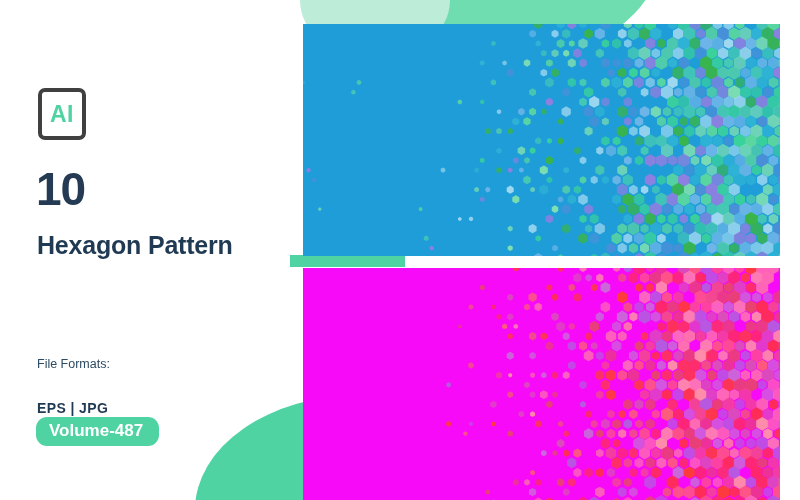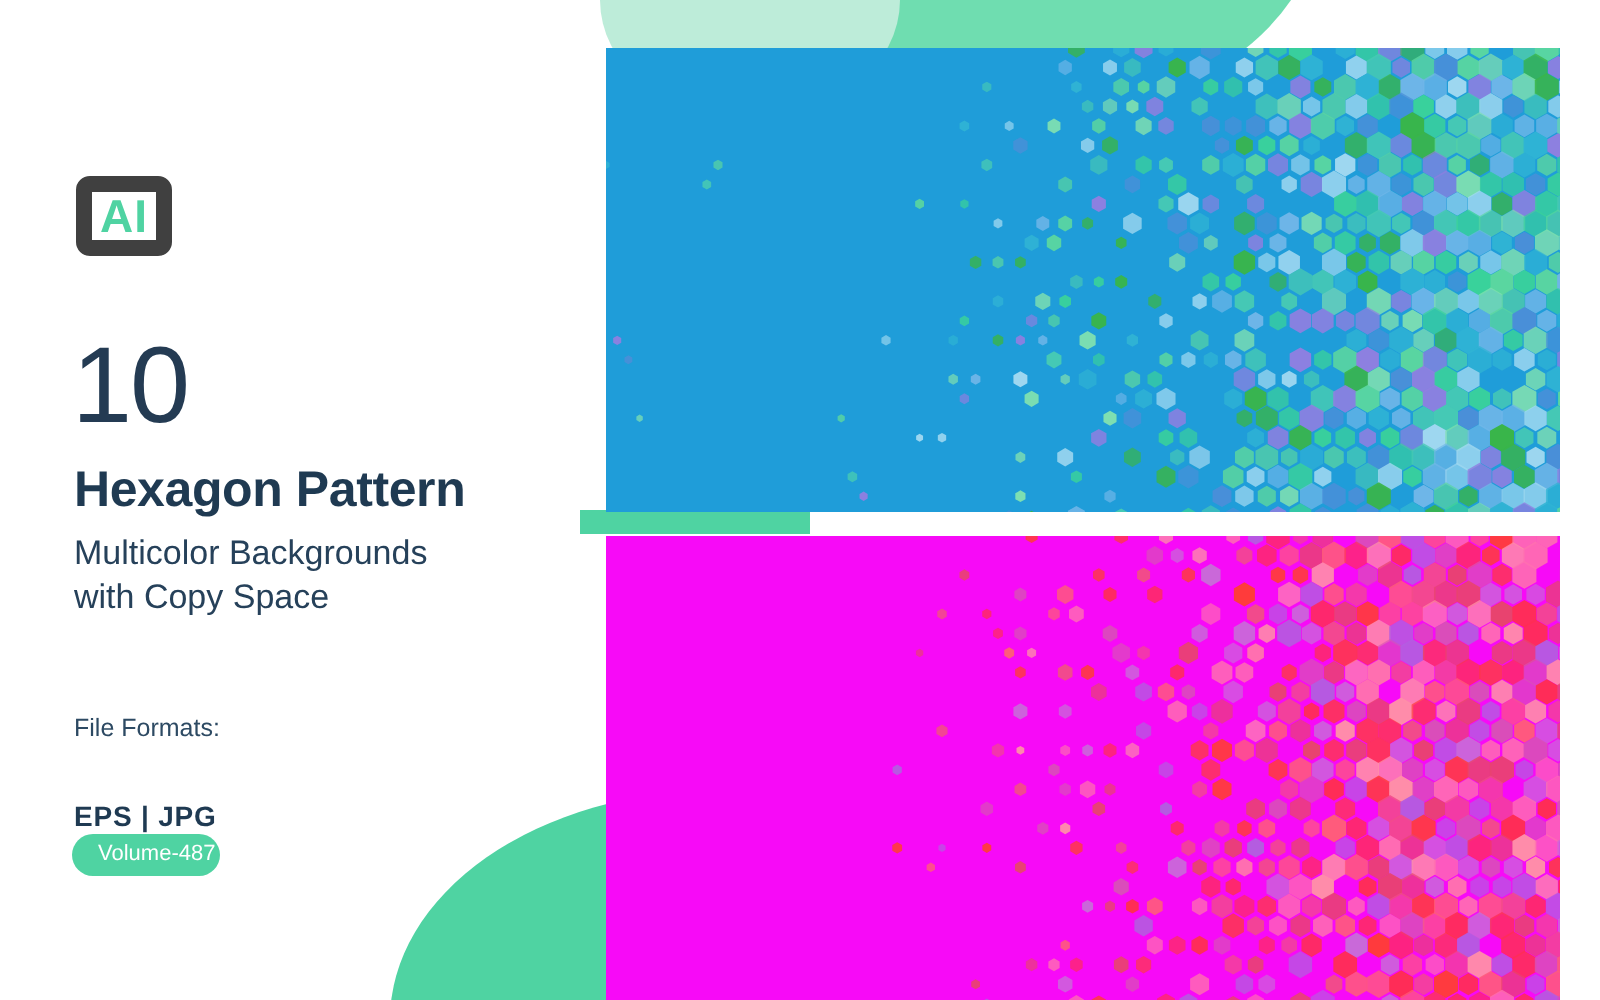--- a/index.html
+++ b/index.html
@@ -72,41 +72,41 @@
     top: 0;
     width: 300px;
     height: 500px;
     z-index: 5;
   }
   .ai-badge {
     position: absolute;
     left: 38px;
     top: 88px;
     width: 48px;
-    height: 40px;
-    border: 8px solid #404040;
+    height: 52px;
+    border: 4px solid #404040;
     border-radius: 7px;
     box-sizing: border-box;
     display: flex;
     align-items: center;
     justify-content: center;
   }
   .ai-badge span {
     color: #4fd3a2;
     font-size: 23px;
     font-weight: bold;
     letter-spacing: 0.5px;
     line-height: 1;
   }
   .big-number {
     position: absolute;
     left: 36px;
     top: 166px;
-    font-size: 54px;
-    font-weight: normal;
+    font-size: 46px;
+    font-weight: bold;
     color: #243b53;
     line-height: 1;
     letter-spacing: -1px;
   }
   .title-1 {
     position: absolute;
     left: 37px;
     top: 233px;
     font-size: 25px;
     font-weight: bold;
@@ -138,26 +138,26 @@
     font-size: 14px;
     font-weight: bold;
     color: #1f3a52;
     letter-spacing: 0.4px;
     margin-top: 40px;
   }
   .volume-pill {
     position: absolute;
     left: 36px;
     top: 417px;
-    padding: 4px 2px 5px 13px;
+    padding: 4px 16px 5px 13px;
     background: #4fd3a2;
     border-radius: 11px;
     color: #ffffff;
-    font-size: 11px;
-    font-weight: normal;
+    font-size: 17px;
+    font-weight: bold;
   }
 
   
   .preview {
     position: absolute;
     overflow: hidden;
   }
   .preview-top {
     left: 303px;
     top: 24px;
@@ -188,21 +188,20 @@
   <div class="blob blob-bottom"></div>
   <div class="blob blob-bottom2"></div>
   <div class="green-bar"></div>
 
   <div class="left-panel">
     <div class="ai-badge">
       <span>AI</span>
     </div>
     <div class="big-number">10</div>
     <div class="title-1">Hexagon Pattern</div>
-    <div class="title-2"><span>Multicolor Backgrounds</span><br><span>with Copy Space</span></div>
     <div class="formats-label">File Formats:</div>
     <div class="formats-value">EPS  |  JPG</div>
     <div class="volume-pill">Volume-487</div>
   </div>
 
   <div class="preview preview-top">
     <svg id="svg-top" viewBox="0 0 477 232" preserveAspectRatio="none">
         <polygon points="239.40,-2.43 239.40,2.43 235.20,4.86 231.00,2.43 231.00,-2.43 235.20,-4.86" fill="#39b54a" opacity="0.80"></polygon>
         <polygon points="261.65,-2.34 261.65,2.34 257.60,4.68 253.55,2.34 253.55,-2.34 257.60,-4.68" fill="#2fb3d4" opacity="0.75"></polygon>
         <polygon points="273.28,-2.59 273.28,2.59 268.80,5.18 264.32,2.59 264.32,-2.59 268.80,-5.18" fill="#8f7fe0" opacity="0.89"></polygon>

